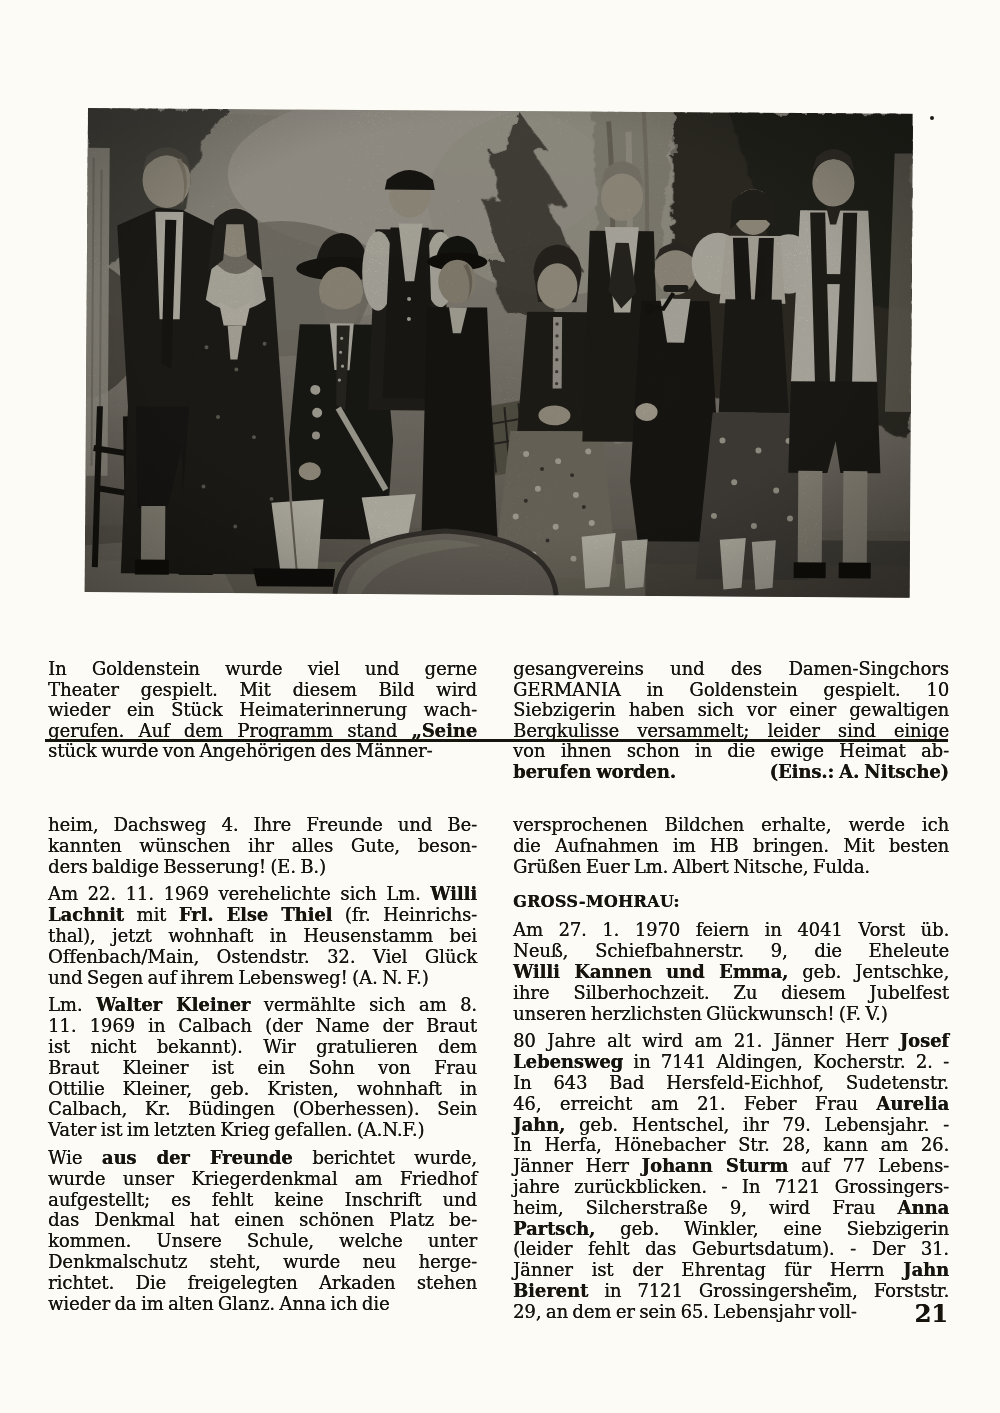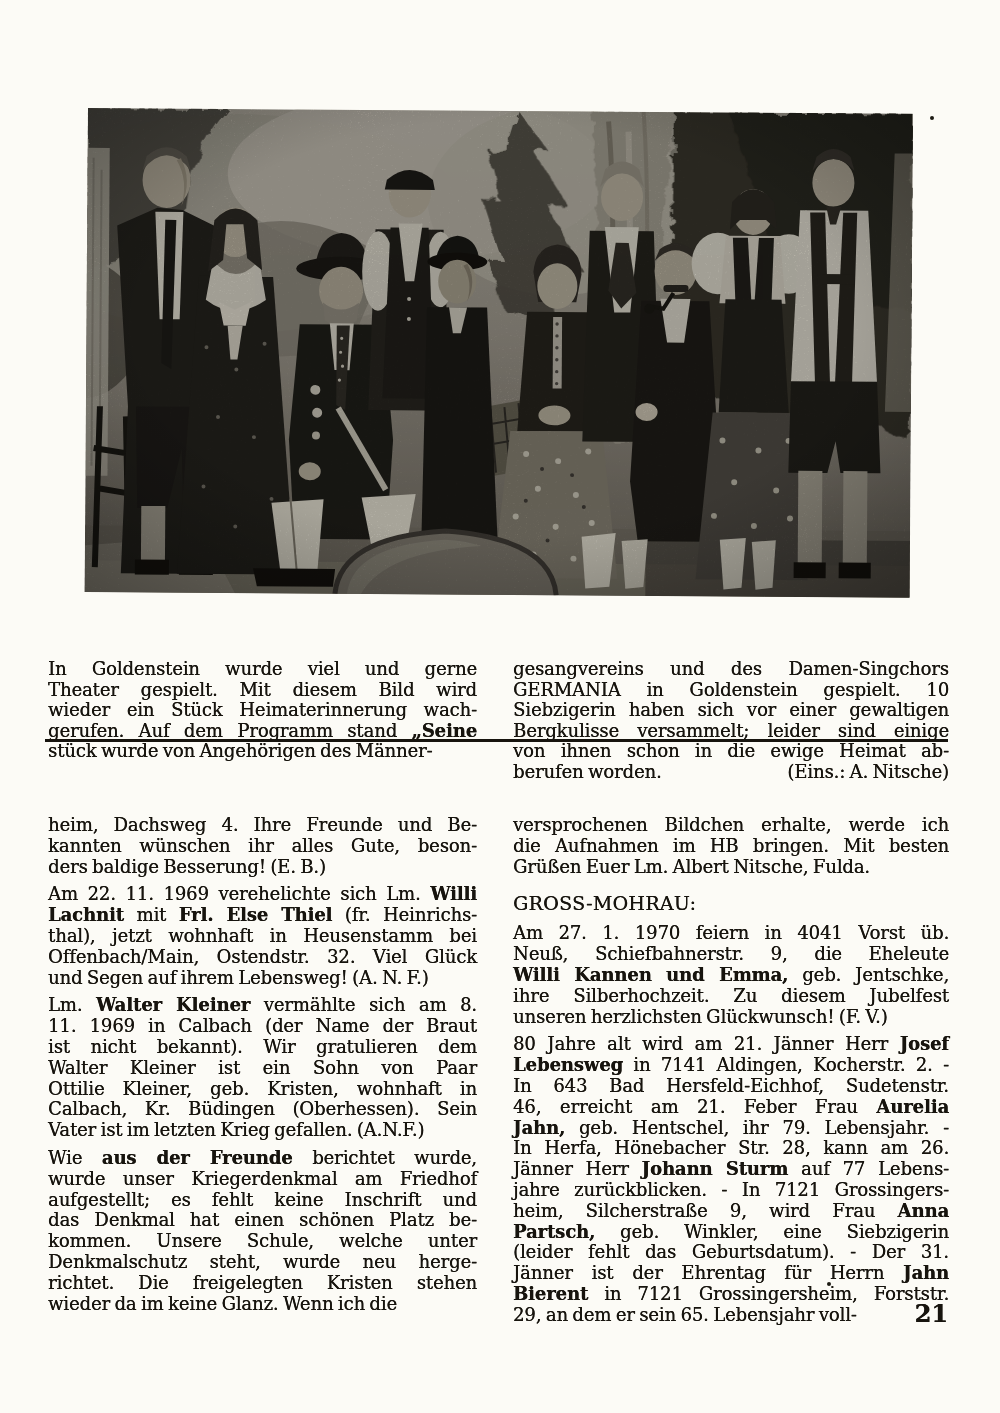--- a/index.html
+++ b/index.html
@@ -19,23 +19,23 @@
   
   .caption,.bodytext{position:absolute;left:48px;width:901px;font-size:18px;}
   .caption{top:601px;}
   .bodytext{top:757px;}
   .col{position:absolute;top:15px;left:0;width:429px;margin-top:43px;}
   .col.rightcol{left:465px;width:436px;}
   .tl{line-height:20.5px;text-align:justify;text-align-last:justify;
       word-spacing:-1.2px;letter-spacing:-0.1px;text-shadow:0.25px 0 0 currentColor;}
   .bodytext .tl{line-height:20.8px;}
   .tl.last{text-align:left;text-align-last:left;}
-  .tl.split{display:flex;justify-content:space-between;text-align:center;text-align-last:left;}
+  .tl.split{display:flex;justify-content:space-between;text-align:center;text-align-last:left;font-weight:bold;}
   .para + .para{margin-top:7px;}
-  .bheading{font-weight:normal;font-size:19px;letter-spacing:.3px;margin:15px 0 9px;
+  .bheading{font-weight:bold;font-size:16px;letter-spacing:.3px;margin:15px 0 9px;
             text-shadow:0.3px 0 0 currentColor;}
   b{font-weight:bold;}
   .rule{position:absolute;left:45px;top:739px;width:903px;height:3px;
         background:var(--ink);border:none;margin:0;}
   .pagenum{position:absolute;left:900px;top:1299px;width:48px;text-align:right;
            font-weight:bold;font-size:24px;text-shadow:0.3px 0 0 currentColor;}
 </style>
 </head>
 <body>
 
@@ -317,34 +317,34 @@
           <div class="tl">Am 22. 11. 1969 verehelichte sich Lm. <b>Willi</b></div>
           <div class="tl"><b>Lachnit</b> mit <b>Frl. Else Thiel</b> (fr. Heinrichs-</div>
           <div class="tl">thal), jetzt wohnhaft in Heusenstamm bei</div>
           <div class="tl">Offenbach/Main, Ostendstr. 32. Viel Glück</div>
           <div class="tl last">und Segen auf ihrem Lebensweg! (A. N. F.)</div>
         </div>
         <div class="para">
           <div class="tl">Lm. <b>Walter Kleiner</b> vermählte sich am 8.</div>
           <div class="tl">11. 1969 in Calbach (der Name der Braut</div>
           <div class="tl">ist nicht bekannt). Wir gratulieren dem</div>
-          <div class="tl">Walter Kleiner ist ein Sohn von Paar</div>
+          <div class="tl">Braut Kleiner ist ein Sohn von Frau</div>
           <div class="tl">Ottilie Kleiner, geb. Kristen, wohnhaft in</div>
           <div class="tl">Calbach, Kr. Büdingen (Oberhessen). Sein</div>
           <div class="tl last">Vater ist im letzten Krieg gefallen. (A.N.F.)</div>
         </div>
         <div class="para">
           <div class="tl">Wie <b>aus der Freunde</b> berichtet wurde,</div>
           <div class="tl">wurde unser Kriegerdenkmal am Friedhof</div>
           <div class="tl">aufgestellt; es fehlt keine Inschrift und</div>
           <div class="tl">das Denkmal hat einen schönen Platz be-</div>
           <div class="tl">kommen. Unsere Schule, welche unter</div>
           <div class="tl">Denkmalschutz steht, wurde neu herge-</div>
-          <div class="tl">richtet. Die freigelegten Kristen stehen</div>
-          <div class="tl last">wieder da im keine Glanz. Wenn ich die</div>
+          <div class="tl">richtet. Die freigelegten Arkaden stehen</div>
+          <div class="tl last">wieder da im alten Glanz. Anna ich die</div>
         </div>
       </div>
     <div class="col rightcol">
         <div class="para">
           <div class="tl">versprochenen Bildchen erhalte, werde ich</div>
           <div class="tl">die Aufnahmen im HB bringen. Mit besten</div>
           <div class="tl last">Grüßen Euer Lm. Albert Nitsche, Fulda.</div>
         </div>
         <div class="bheading">GROSS-MOHRAU:</div>
         <div class="para">

